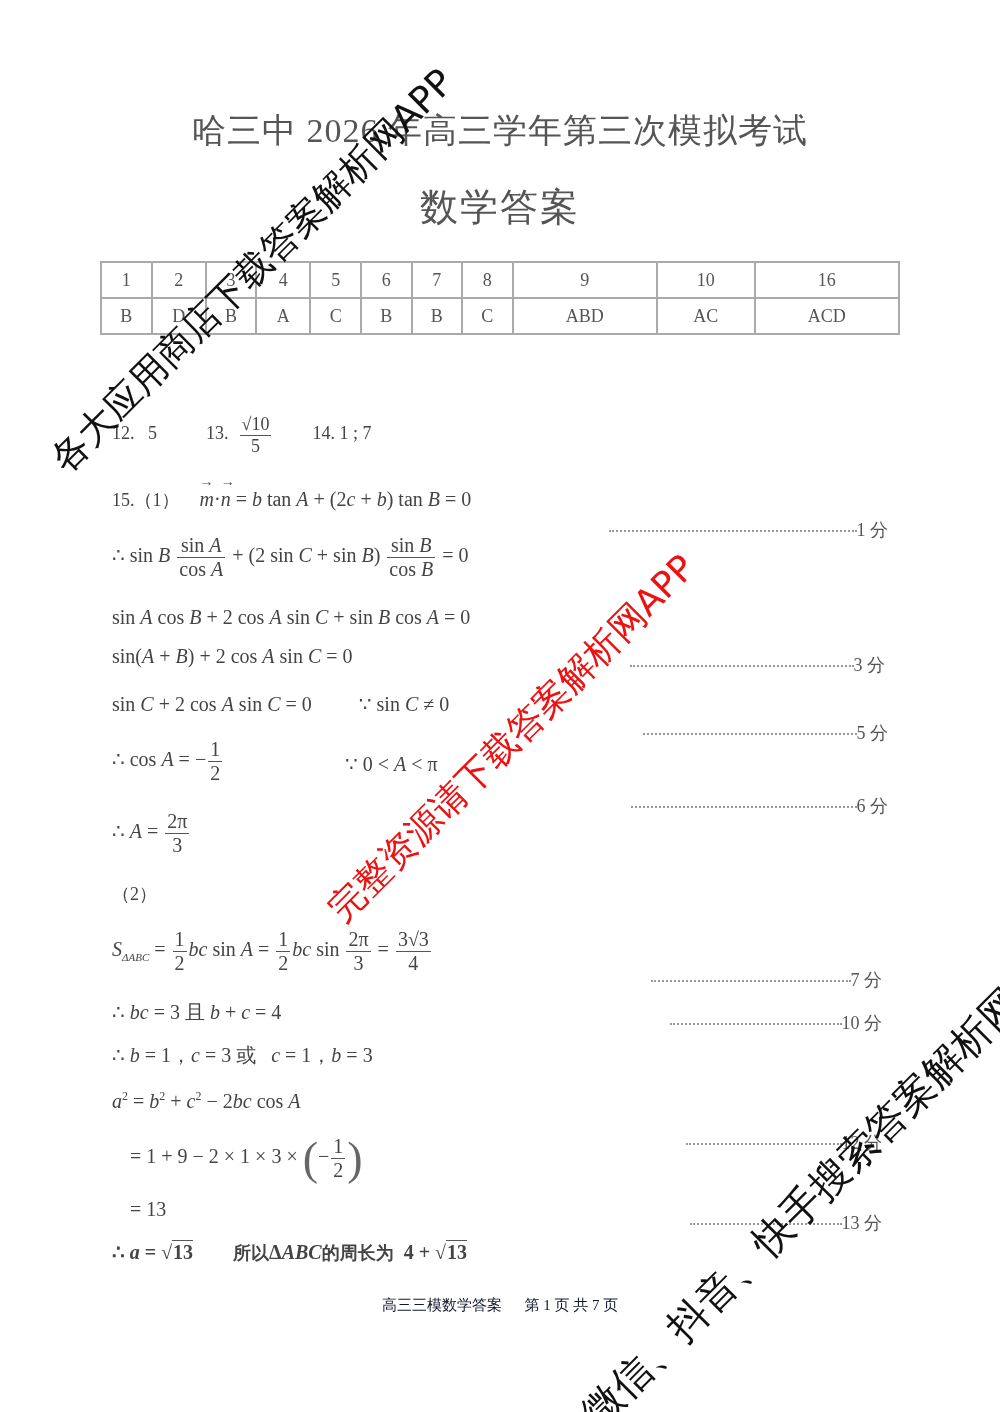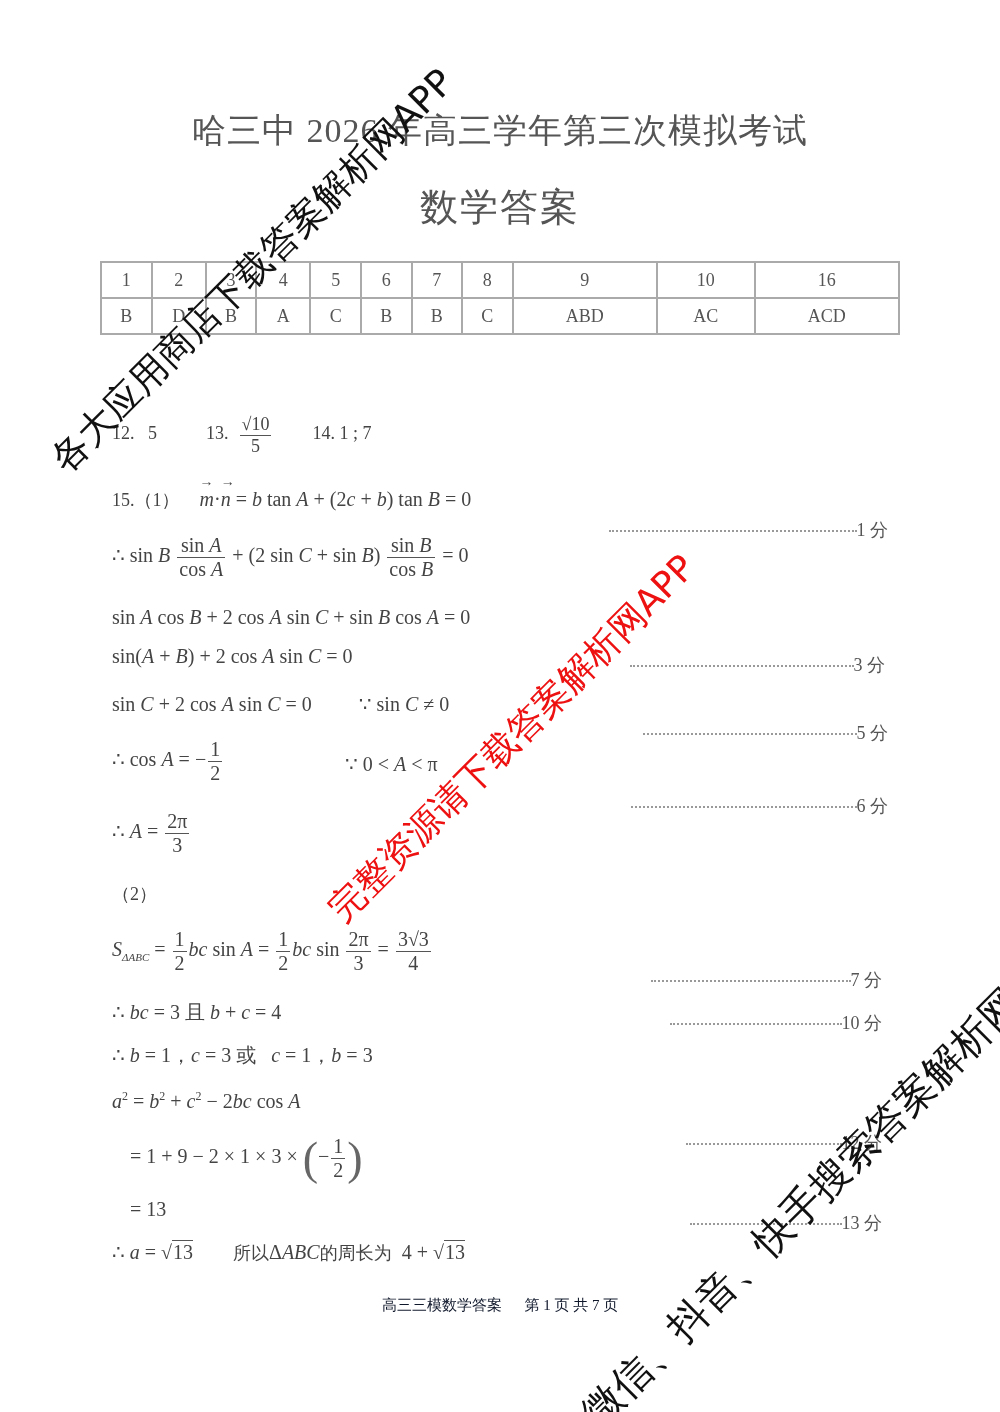--- a/index.html
+++ b/index.html
@@ -143,21 +143,21 @@
 </div>
 
 <div class="line" style="top:1100px; left:130px;">
   = 1 + 9 − 2 × 1 × 3 × <span class="big-paren">(</span>−<span class="frac"><span class="num">1</span><span>2</span></span><span class="big-paren">)</span>
 </div>
 
 <div class="line" style="top:1166px; left:130px;">
   = 13
 </div>
 
-<div class="line" style="top:1208px;">
+<div class="line" style="top:1208px;font-weight:bold;">
   ∴ <span class="i">a</span> = √<span class="sqrt">13</span>
   <span style="display:inline-block;width:30px"></span>
   <span style="font-size:18px">所以</span>Δ<span class="i">ABC</span><span style="font-size:18px">的周长为</span>&nbsp;&nbsp;4 + √<span class="sqrt">13</span>
 </div>
 
 <div class="score" style="top:518px; right:112px;">
   <span class="dots" style="width:248px"></span><span>1 分</span>
 </div>
 <div class="score" style="top:616px; right:115px;margin-top:37px;">
   <span class="dots" style="width:224px"></span><span>3 分</span>

